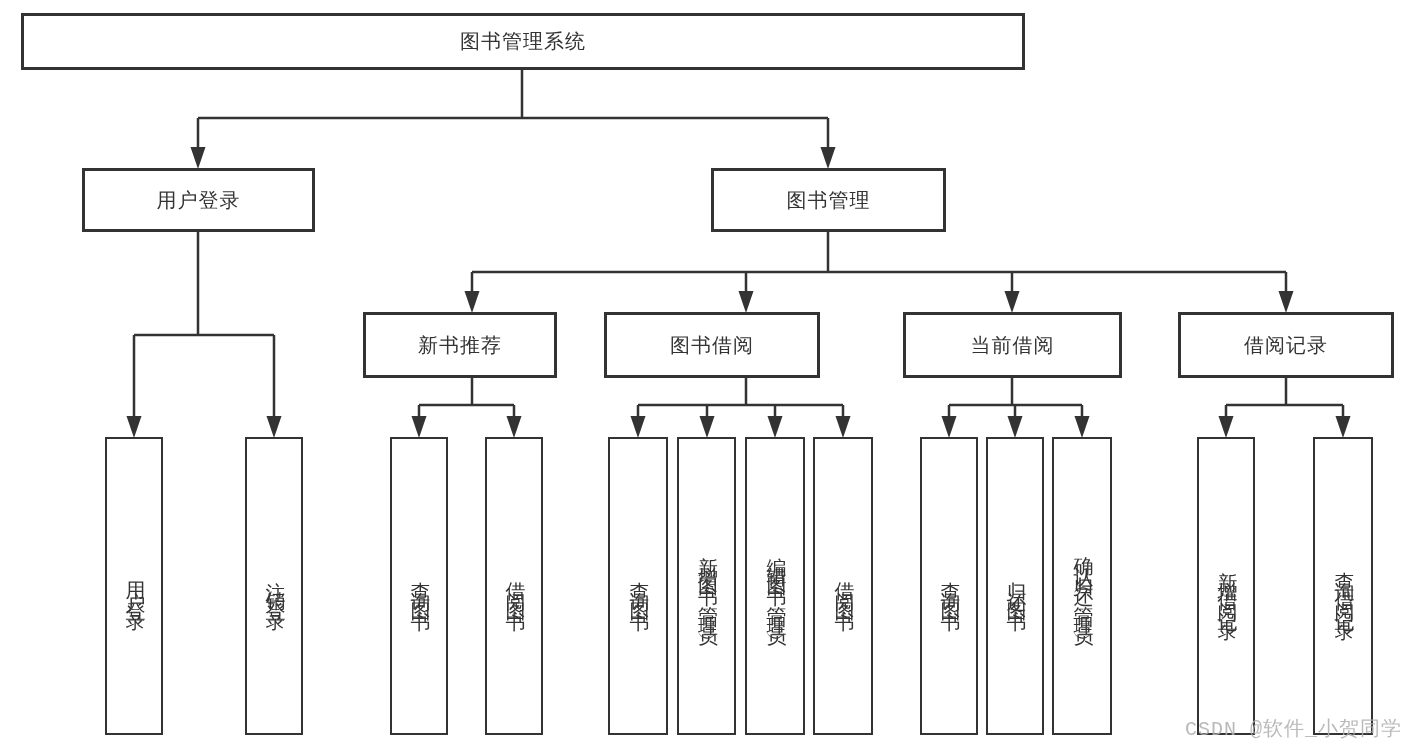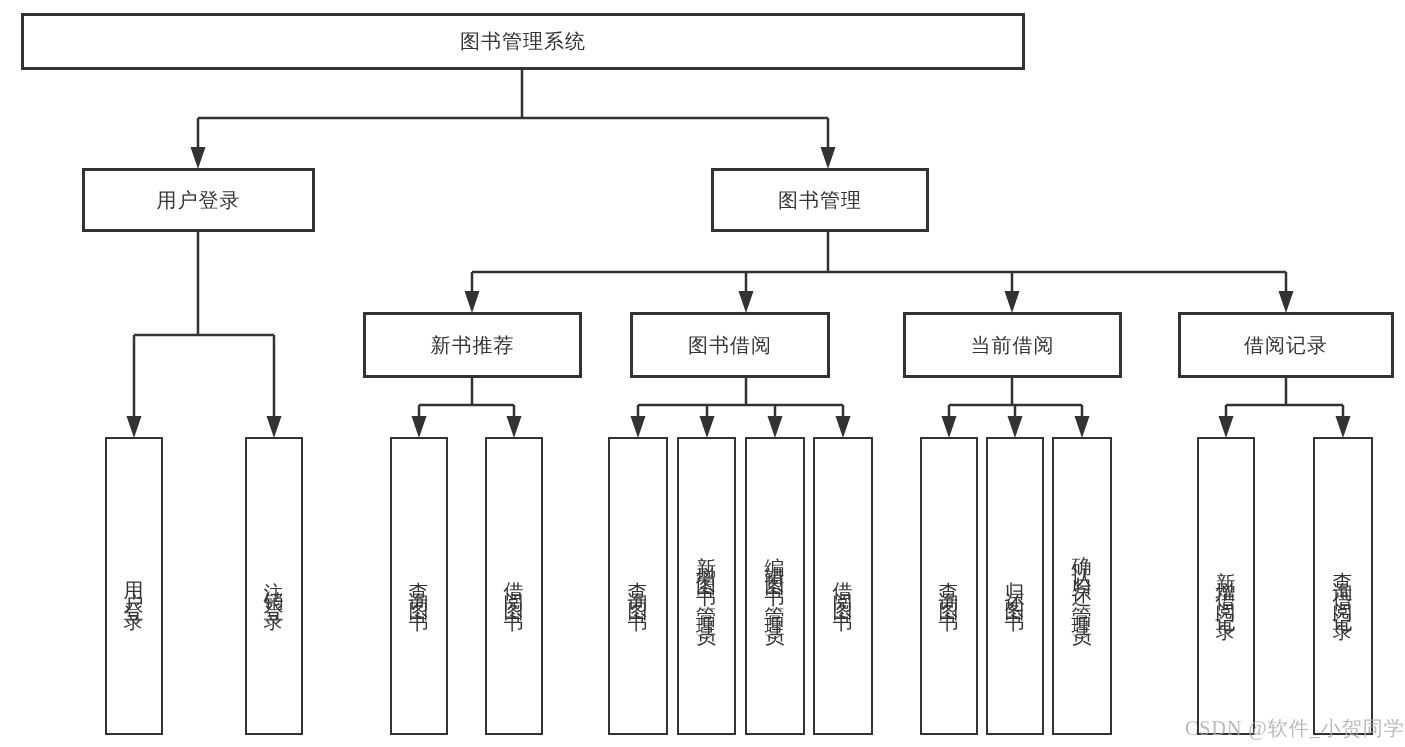--- a/index.html
+++ b/index.html
@@ -1,20 +1,20 @@
 <!DOCTYPE html>
 <html><head>
 <meta charset="utf-8">
 <style>
   html,body{margin:0;padding:0;background:#ffffff;}
   #canvas{
     position:relative;
     width:1405px;height:747px;
     background:#ffffff;
-    font-family:Liberation Serif, serif;
+    font-family:Liberation Mono, monospace;
     overflow:hidden;
   }
   #connectors{position:absolute;left:0;top:0;z-index:1;}
   .hbox{
     position:absolute;z-index:2;
     box-sizing:border-box;
     background:#ffffff;
     border:3px solid #333333;
     display:flex;align-items:center;justify-content:center;
     font-size:20px;color:#333333;letter-spacing:1px;
@@ -100,24 +100,24 @@
     <use href="#arrowhead" transform="translate(949,438)"></use>
     <use href="#arrowhead" transform="translate(1015,438)"></use>
     <use href="#arrowhead" transform="translate(1082,438)"></use>
     <use href="#arrowhead" transform="translate(1226,438)"></use>
     <use href="#arrowhead" transform="translate(1343,438)"></use>
   </svg>
 
   <div class="hbox" style="left:21px;top:13px;width:1004px;height:57px">图书管理系统</div>
 
   <div class="hbox" style="left:82px;top:168px;width:233px;height:64px">用户登录</div>
-  <div class="hbox" style="left:711px;top:168px;width:218px;height:64px">图书管理</div>
+  <div class="hbox" style="left:711px;top:168px;width:235px;height:64px">图书管理</div>
 
-  <div class="hbox" style="left:363px;top:312px;width:219px;height:66px">新书推荐</div>
-  <div class="hbox" style="left:630px;top:312px;width:200px;height:66px">图书借阅</div>
+  <div class="hbox" style="left:363px;top:312px;width:194px;height:66px">新书推荐</div>
+  <div class="hbox" style="left:604px;top:312px;width:216px;height:66px">图书借阅</div>
   <div class="hbox" style="left:1178px;top:312px;width:216px;height:66px">借阅记录</div>
   <div class="hbox" style="left:903px;top:312px;width:219px;height:66px">当前借阅</div>
 
   <div class="vbox" style="left:105px;width:58px">用户登录</div>
   <div class="vbox" style="left:245px;width:58px">注销登录</div>
 
   <div class="vbox" style="left:390px;width:58px">查询图书</div>
   <div class="vbox" style="left:485px;width:58px">借阅图书</div>
 
   <div class="vbox" style="left:608px;width:60px">查询图书</div>

